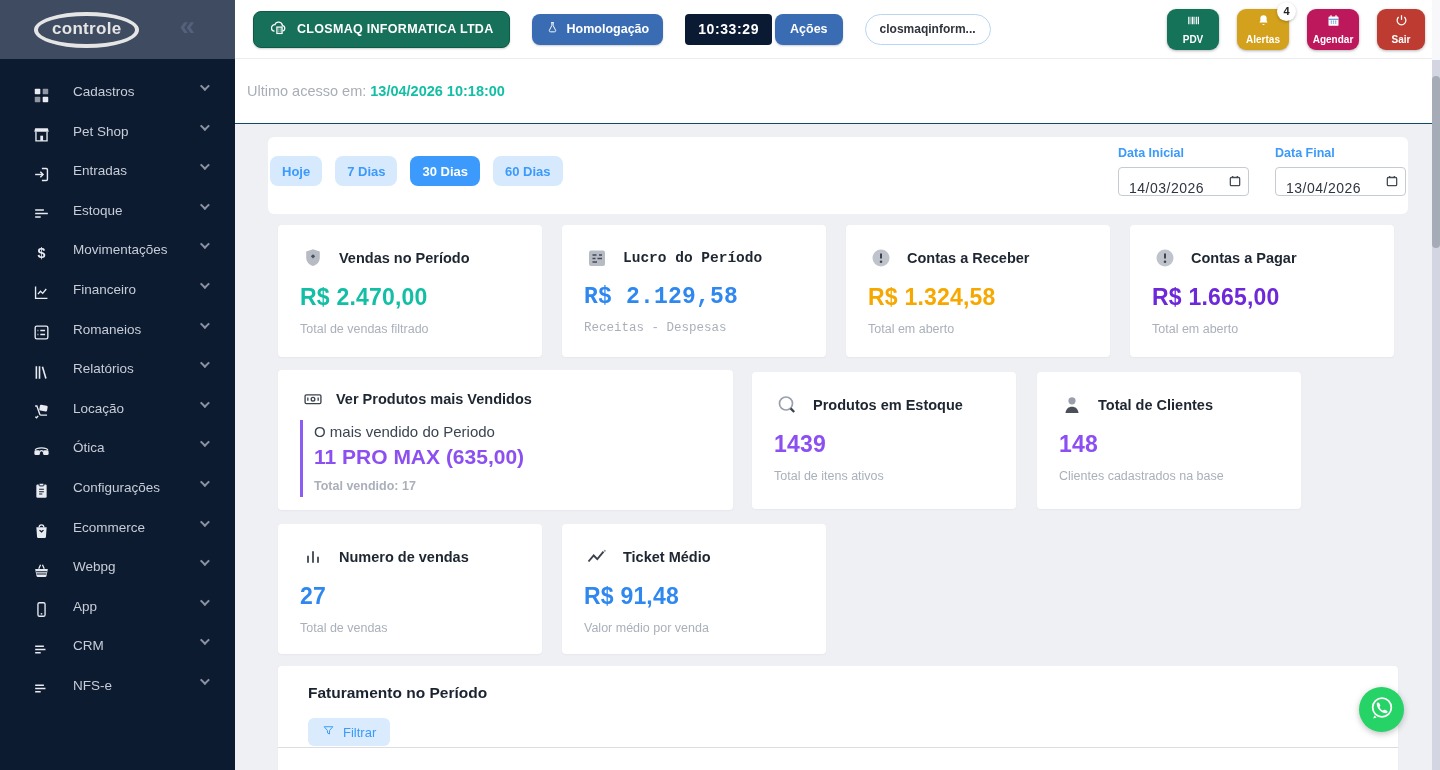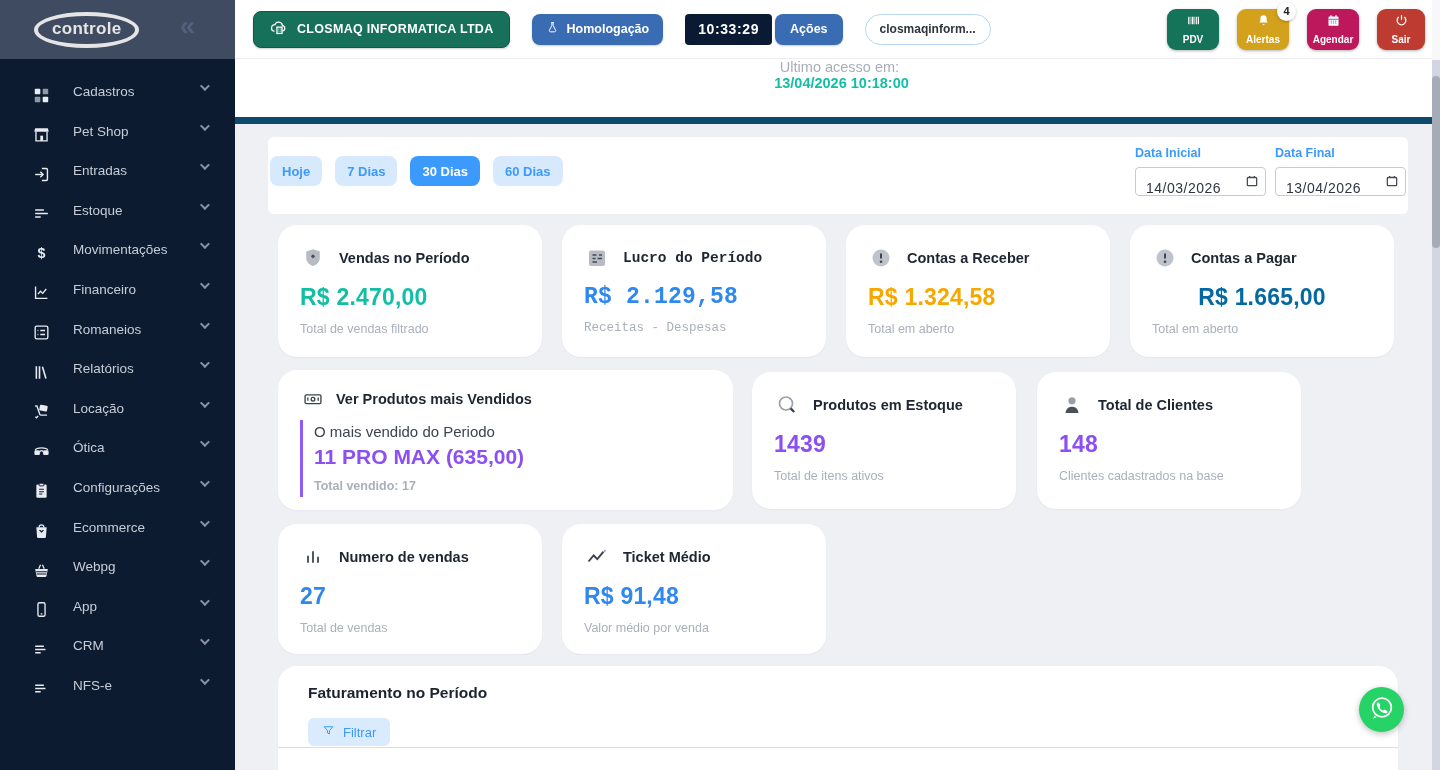--- a/index.html
+++ b/index.html
@@ -30,47 +30,47 @@
   .sq-btn { position:relative; width:52px; height:41px; border-radius:9px; display:flex; flex-direction:column; align-items:center; justify-content:center; gap:2px; color:#fff; cursor:pointer; box-shadow:0 1px 3px rgba(0,0,0,.3); }
   .sq-btn .t { font-size:10px; font-weight:bold; }
   .sq-btn svg { width:15px; height:15px; }
   .pdv { background:#15735a; }
   .alert { background:#d4a11c; }
   .agend { background:#be185d; }
   .sair { background:#bd3b30; width:48px; }
   .badge { position:absolute; top:-7px; right:-7px; width:19px; height:19px; background:#fff; border-radius:50%; color:#222; font-size:11px; font-weight:bold; display:flex; align-items:center; justify-content:center; box-shadow:0 1px 3px rgba(0,0,0,.25); }
 
   
-  .lastaccess { position:absolute; left:235px; top:59px; width:1197px; height:65px; background:#fff; border-bottom:7px solid #0c4a6e; display:flex; align-items:center; padding-left:12px; z-index:3;flex-direction:column; }
+  .lastaccess { position:absolute; left:235px; top:59px; width:1197px; height:65px; background:#fff; border-bottom:1px solid #0c4a6e; display:flex; align-items:center; padding-left:12px; z-index:3; }
   .lastaccess .l1 { color:#a8adb6; font-size:14.5px; }
   .lastaccess .l2 { color:#12bfa4; font-weight:bold; font-size:14.5px; margin-left:4px; }
 
   
   .filter-card { position:absolute; left:268px; top:137px; width:1140px; height:77px; background:#fff; border-radius:6px; }
   .presets { position:absolute; left:2px; top:19px; display:flex; gap:13px; }
   .preset { height:30px; padding:0 12px; border-radius:8px; background:#d7e9fc; color:#3b9afc; font-weight:bold; font-size:13px; display:flex; align-items:center; cursor:pointer; border:none; font-family:inherit; }
   .preset.active { background:#3b9afc; color:#fff; }
-  .dates { position:absolute; right:2px; top:9px; display:flex; gap:9px; }
+  .dates { position:absolute; right:2px; top:9px; display:flex; gap:26px; }
   .dgroup { width:131px; }
   .dlabel { color:#3b9afc; font-weight:bold; font-size:12.5px; margin-bottom:7px; }
   .dinput { position:relative; }
   .dinput input { width:131px; height:29px; border:1px solid #c6cad1; border-radius:4px; font-family:inherit; font-size:14px; color:#2f3540; padding:12px 26px 0 10px; letter-spacing:.5px; }
   .cal-ic { position:absolute; right:7px; top:7px; width:14px; height:14px; color:#454a53; }
 
   
-  .card { position:absolute; background:#fff; border-radius:19px; box-shadow:0 1px 2px rgba(20,20,40,.04); }
+  .card { position:absolute; background:#fff; border-radius:4px; box-shadow:0 1px 2px rgba(20,20,40,.04); }
   .stat { padding:20px 22px; }
   .chead { display:flex; align-items:center; gap:13px; }
   .chead .cic { width:26px; height:26px; display:flex; align-items:center; justify-content:center; }
   .chead .cic svg { width:24px; height:24px; }
   .ctitle { font-size:14.5px; font-weight:bold; color:#1e2631; }
   .cval { margin-top:13px; font-size:23px; font-weight:bold; letter-spacing:.2px; }
   .csub { margin-top:11px; font-size:12.5px; color:#aab0ba; }
   .v-teal { color:#12bfa4; } .v-blue { color:#2f88ef; } .v-orange { color:#f7a800; }
-  .v-red { color:#0369a1;text-align:center; } .v-purple { color:#8b4ff2; }
+  .v-red { color:#6d28d9; } .v-purple { color:#8b4ff2; }
 
   .c-r1 { top:225px; width:264px; height:132px; }
   .c1 { left:278px; } .c2 { left:562px;font-family:Liberation Mono, monospace; } .c3 { left:846px; } .c4 { left:1130px; }
 
   .top-product { left:278px; top:370px; width:455px; height:140px; padding:16px 22px; }
   .tp-head { display:flex; align-items:center; gap:10px; }
   .tp-head .cic svg { width:20px; height:20px; }
   .tp-block { margin-top:8px; border-left:3px solid #8b5cf6; padding-left:11px; }
   .tp-line { font-size:15px; color:#3c4452; padding-top:3px; }
   .tp-prod { font-size:21px; font-weight:bold; color:#8b4ff2; margin-top:5px; }

